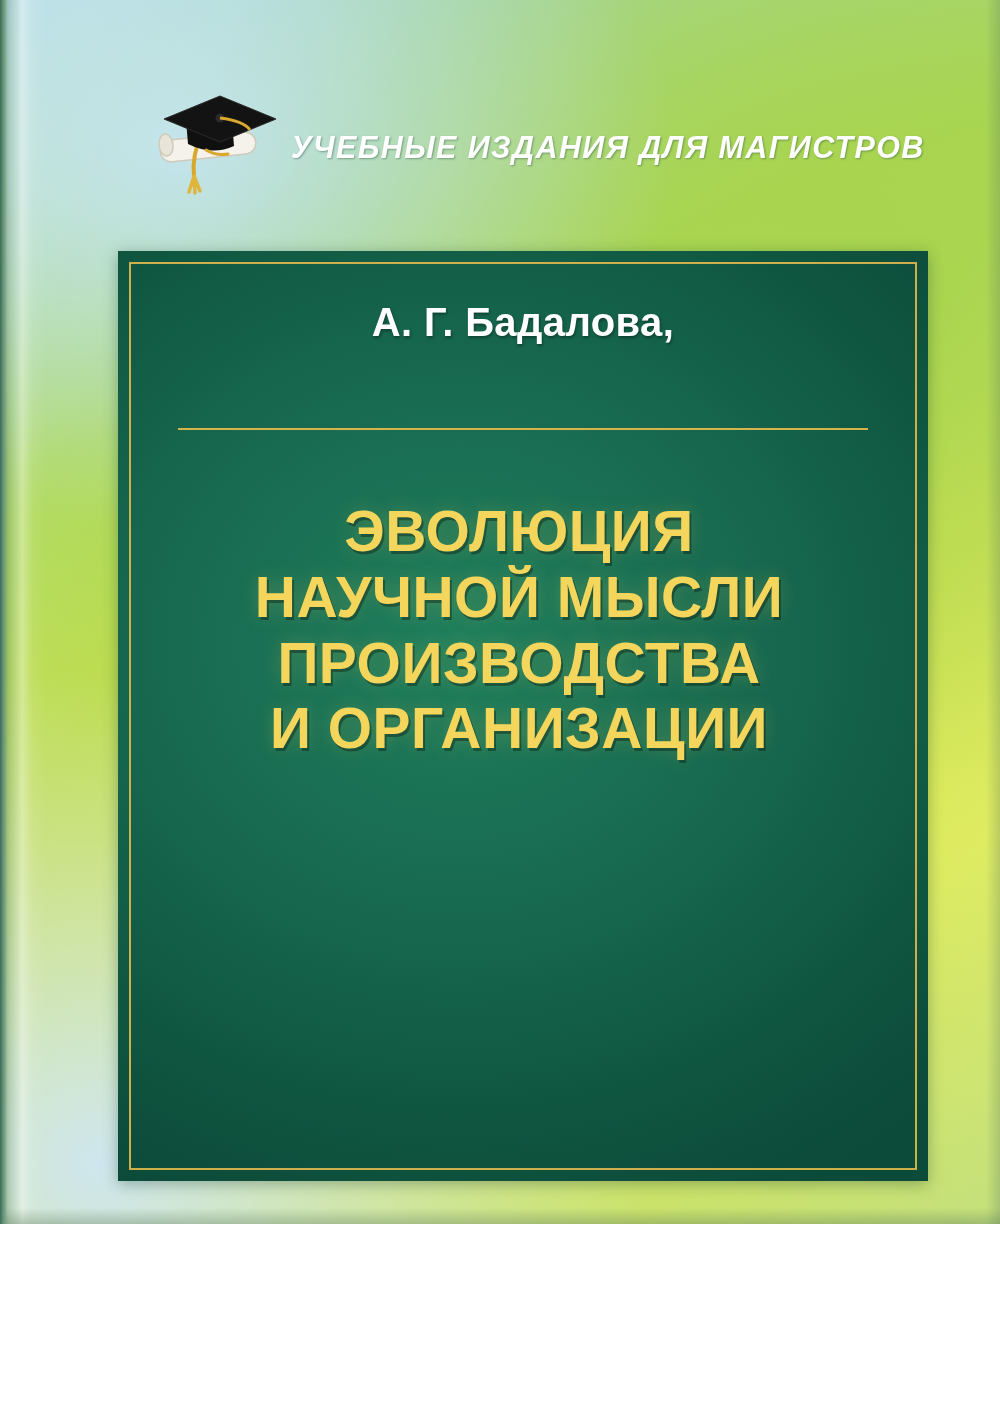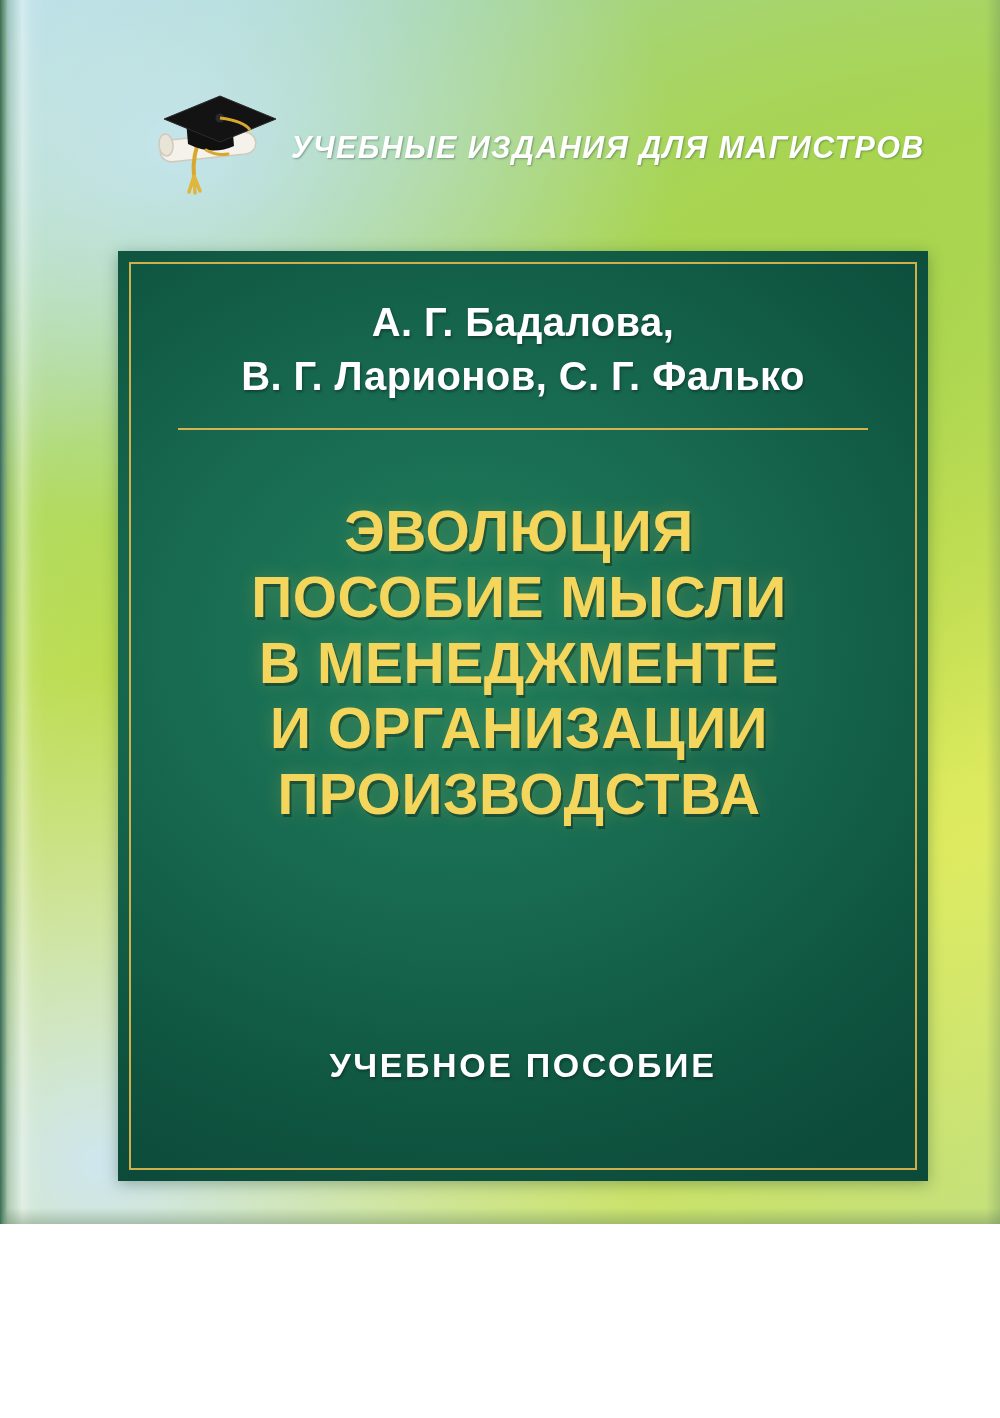--- a/index.html
+++ b/index.html
@@ -244,30 +244,27 @@
       </svg>
     </div>
     <div class="series-title">УЧЕБНЫЕ ИЗДАНИЯ ДЛЯ МАГИСТРОВ</div>
   </div>
 
   <div class="panel">
     <div class="panel-border"></div>
 
     <div class="authors">
       <div>А. Г. Бадалова,</div>
-      <div>В. Г. Ларионов, С. Г. Фалько</div>
     </div>
 
     <div class="rule"></div>
 
     <div class="title">
       <span class="ln">ЭВОЛЮЦИЯ</span>
-      <span class="ln">ПОСОБИЕ МЫСЛИ</span>
-      <span class="ln">В МЕНЕДЖМЕНТЕ</span>
+      <span class="ln">НАУЧНОЙ МЫСЛИ</span>
+      <span class="ln">ПРОИЗВОДСТВА</span>
       <span class="ln">И ОРГАНИЗАЦИИ</span>
-      <span class="ln">ПРОИЗВОДСТВА</span>
     </div>
 
-    <div class="subtitle">УЧЕБНОЕ ПОСОБИЕ</div>
   </div>
 
 
 </div>
 
 </body></html>

